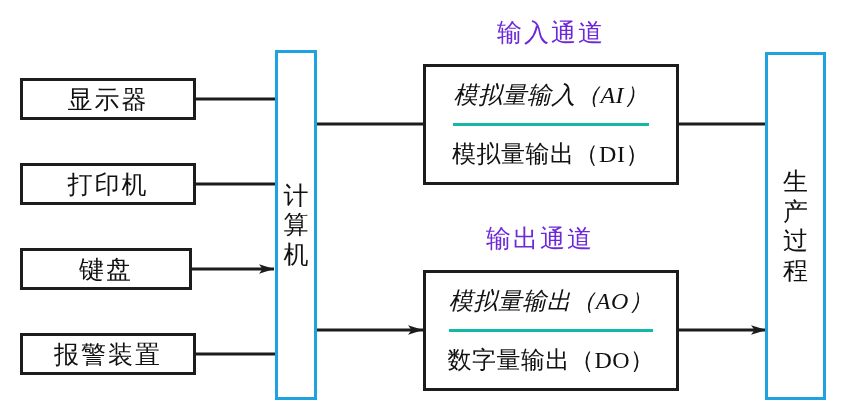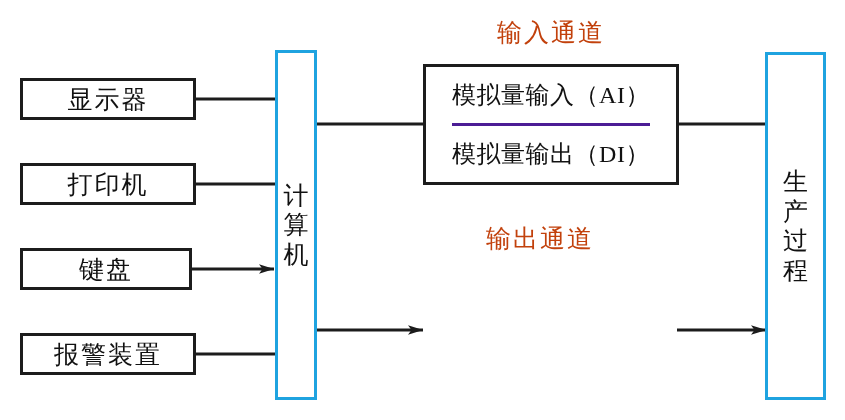--- a/index.html
+++ b/index.html
@@ -57,27 +57,28 @@
     flex: 1 1 0;
     display: flex;
     align-items: center;
     justify-content: center;
     font-size: 24px;
     color: #111111;
     letter-spacing: 0.5px;
     box-sizing: border-box;
   }
   .channel .row.top {
-    border-bottom: 3px solid #4c1d95;
+    border-bottom: 3px solid #14b8a6;
+    font-style: italic;
   }
 
   .caption {
     position: absolute;
     font-size: 25px;
-    color: #c2410c;
+    color: #6d28d9;
     letter-spacing: 2px;
     white-space: nowrap;
     text-align: center;
   }
 
   
   #wires {
     position: absolute;
     left: 0;
     top: 0;
@@ -146,20 +147,28 @@
     <div class="row top">
       <span>模拟量输入（AI）</span>
     </div>
     <div class="row">
       <span>模拟量输出（DI）</span>
     </div>
   </div>
 
   <div class="caption" style="left:412px; top:222px; width:256px;">输出通道</div>
 
+  <div class="box channel" style="left:423px; top:270px; width:256px; height:121px;">
+    <div class="row top">
+      <span>模拟量输出（AO）</span>
+    </div>
+    <div class="row">
+      <span>数字量输出（DO）</span>
+    </div>
+  </div>
 
   <div class="box vbox" style="left:765px; top:52px; width:61px; height:348px;">
     <span class="vchar">生</span>
     <span class="vchar">产</span>
     <span class="vchar">过</span>
     <span class="vchar">程</span>
   </div>
 
 </div>
 

